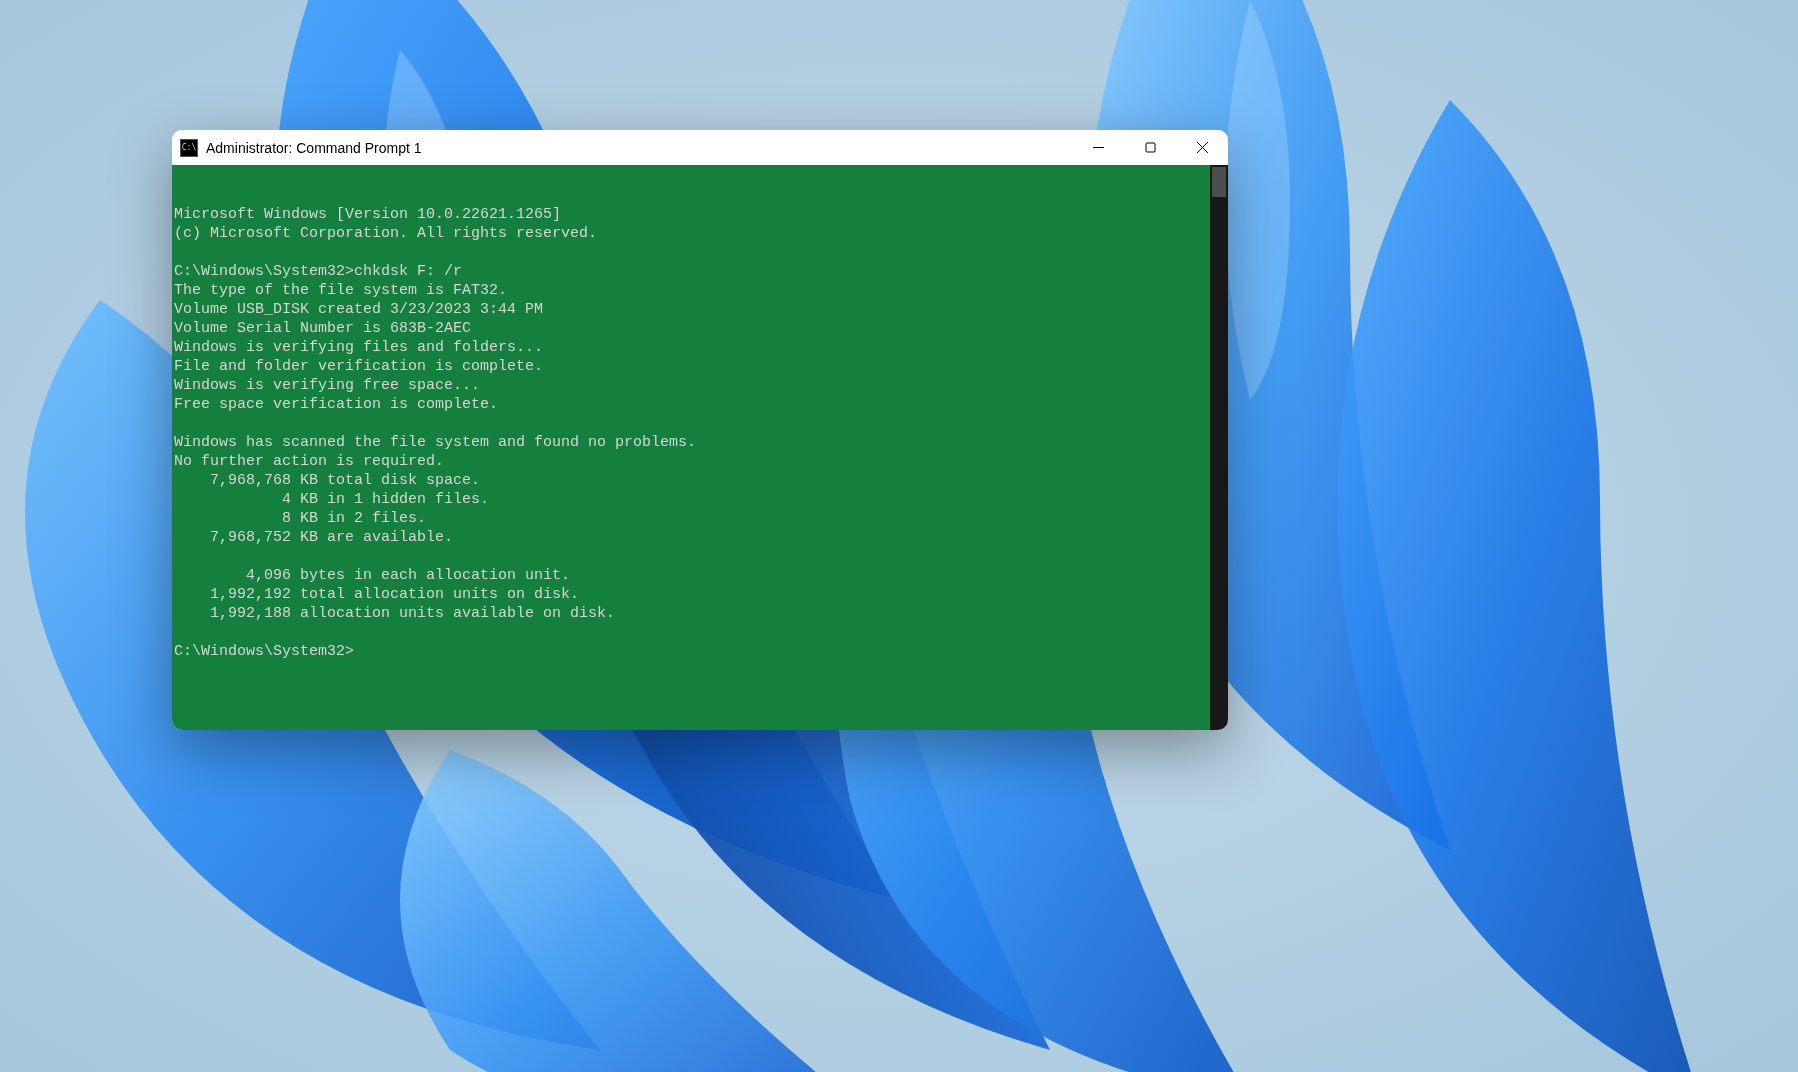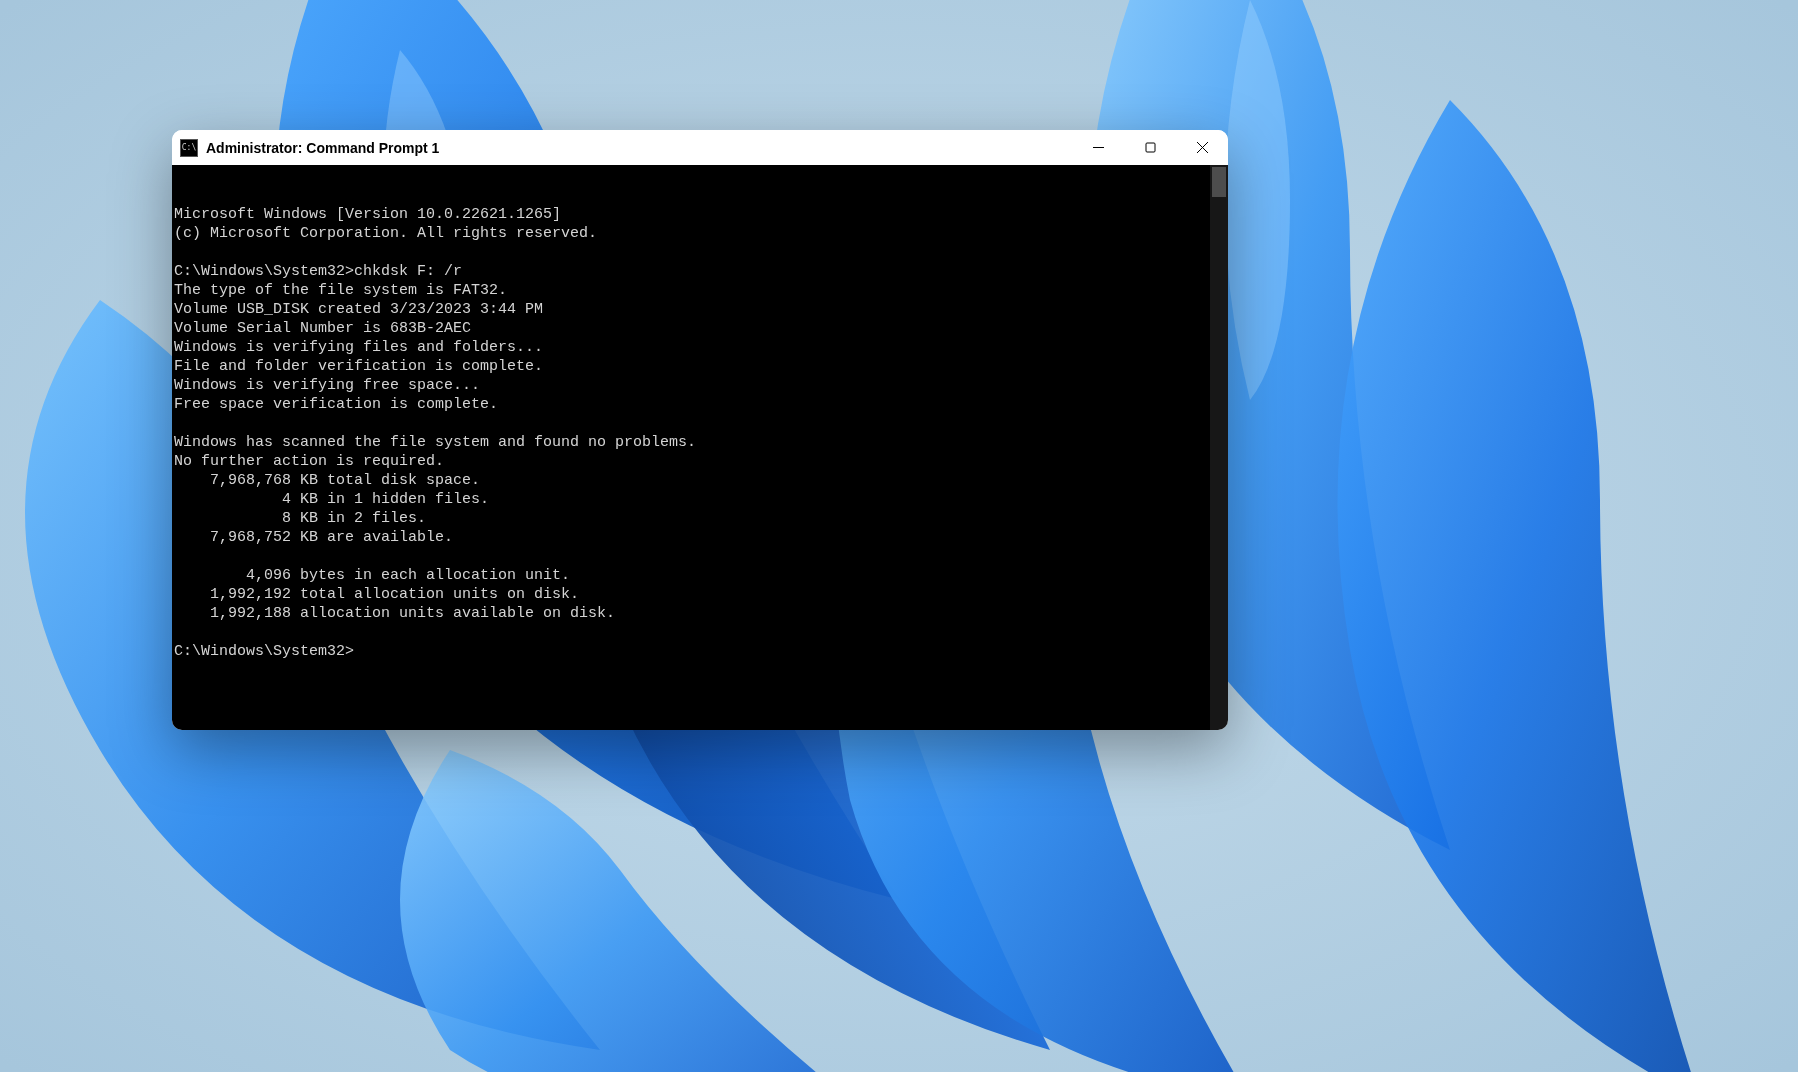--- a/index.html
+++ b/index.html
@@ -72,21 +72,20 @@
       align-items: center;
       justify-content: center;
       color: #ccc;
       font-size: 8px;
       font-family: monospace;
     }
 
     .window-title {
       font-size: 14px;
       color: #000000;
-      font-weight: bold;
     }
 
     .window-controls {
       display: flex;
       height: 100%;
     }
 
     .ctrl-btn {
       width: 52px;
       height: 100%;
@@ -98,21 +97,21 @@
       cursor: pointer;
     }
 
     .ctrl-btn svg {
       width: 11px;
       height: 11px;
     }
 
     .terminal-body {
       flex: 1;
-      background: #000000;
+      background: #15803d;
       color: #d4d4d4;
       font-family: Consolas, 'Courier New', monospace;
       font-size: 15px;
       line-height: 19px;
       padding: 2px;
       overflow-y: auto;
       white-space: pre;
       position: relative;
     }
 

